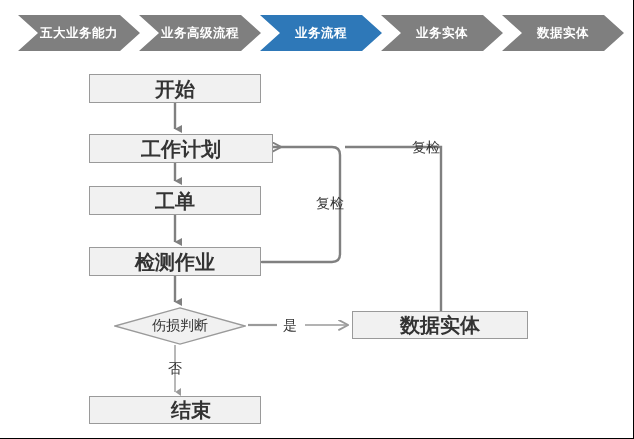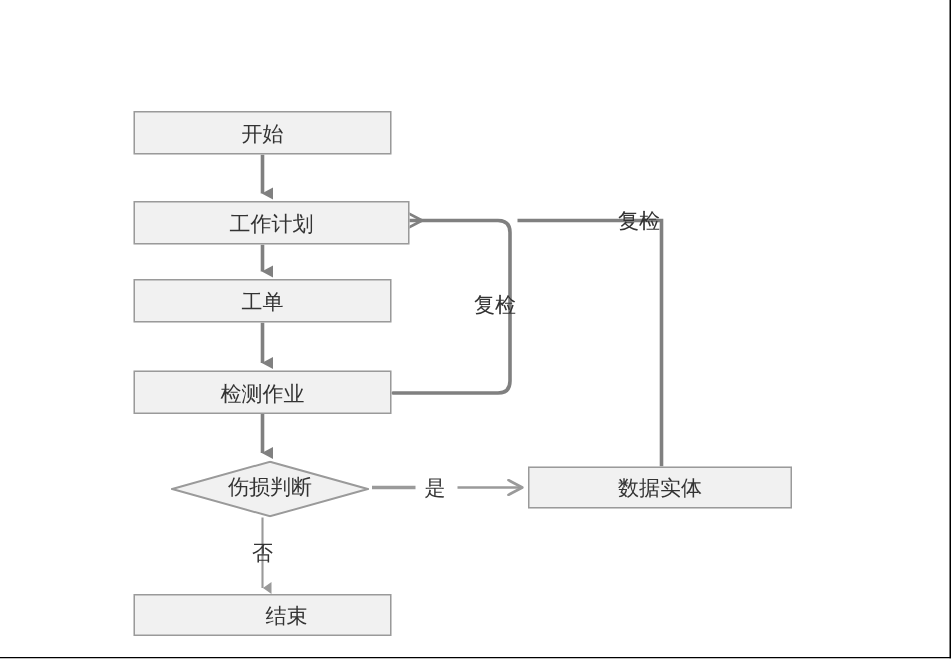--- a/index.html
+++ b/index.html
@@ -54,24 +54,25 @@
   .node {
     position: absolute;
     box-sizing: border-box;
     background: #f1f1f1;
     border: 1px solid #9a9a9a;
     display: flex;
     align-items: center;
     justify-content: center;
   }
   .node .node-label {
-    font-size: 14px;
+    font-size: 20px;
     color: #333333;
     line-height: 1;
     white-space: nowrap;
+    font-weight: bold;
   }
 
   .diamond-wrap {
     position: absolute;
     font-family: Liberation Mono, monospace;
   }
   .diamond-wrap .node-label {
     position: absolute;
     left: 0;
     top: 0;
@@ -102,20 +103,37 @@
     width: 634px;
     height: 439px;
     pointer-events: none;
   }
 </style>
 </head>
 <body>
 
 <div id="canvas">
 
+  <div id="breadcrumb">
+      <div class="crumb" style="left: 18px; width: 122px; background: rgb(127, 127, 127); clip-path: polygon(0px 0px, calc(100% - 20px) 0px, 100% 50%, calc(100% - 20px) 100%, 0px 100%, 20px 50%);">
+        <span class="crumb-label">五大业务能力</span>
+      </div>
+      <div class="crumb" style="left: 139px; width: 122px; background: rgb(127, 127, 127); clip-path: polygon(0px 0px, calc(100% - 20px) 0px, 100% 50%, calc(100% - 20px) 100%, 0px 100%, 20px 50%);">
+        <span class="crumb-label">业务高级流程</span>
+      </div>
+      <div class="crumb" style="left: 260px; width: 122px; background: rgb(46, 120, 184); clip-path: polygon(0px 0px, calc(100% - 20px) 0px, 100% 50%, calc(100% - 20px) 100%, 0px 100%, 20px 50%);">
+        <span class="crumb-label">业务流程</span>
+      </div>
+      <div class="crumb" style="left: 381px; width: 122px; background: rgb(127, 127, 127); clip-path: polygon(0px 0px, calc(100% - 20px) 0px, 100% 50%, calc(100% - 20px) 100%, 0px 100%, 20px 50%);">
+        <span class="crumb-label">业务实体</span>
+      </div>
+      <div class="crumb" style="left: 502px; width: 122px; background: rgb(127, 127, 127); clip-path: polygon(0px 0px, calc(100% - 20px) 0px, 100% 50%, calc(100% - 20px) 100%, 0px 100%, 20px 50%);">
+        <span class="crumb-label">数据实体</span>
+      </div>
+    </div>
 
   <svg id="wires" viewBox="0 0 634 439" width="634" height="439" xmlns="http://www.w3.org/2000/svg">
     <defs>
       <marker id="arrow-down" markerWidth="10" markerHeight="9" refX="5" refY="8" orient="auto" markerUnits="userSpaceOnUse">
         <path d="M1,1 L9,1 L5,8.5 Z" fill="#808080"></path>
       </marker>
       <marker id="arrow-down-sm" markerWidth="9" markerHeight="7" refX="4.5" refY="6.5" orient="auto" markerUnits="userSpaceOnUse">
         <path d="M0.5,0.5 L8.5,0.5 L4.5,6.2 Z" fill="#9a9a9a"></path>
       </marker>
       <marker id="arrow-left" markerWidth="11" markerHeight="11" refX="10" refY="5.5" orient="auto" markerUnits="userSpaceOnUse">

